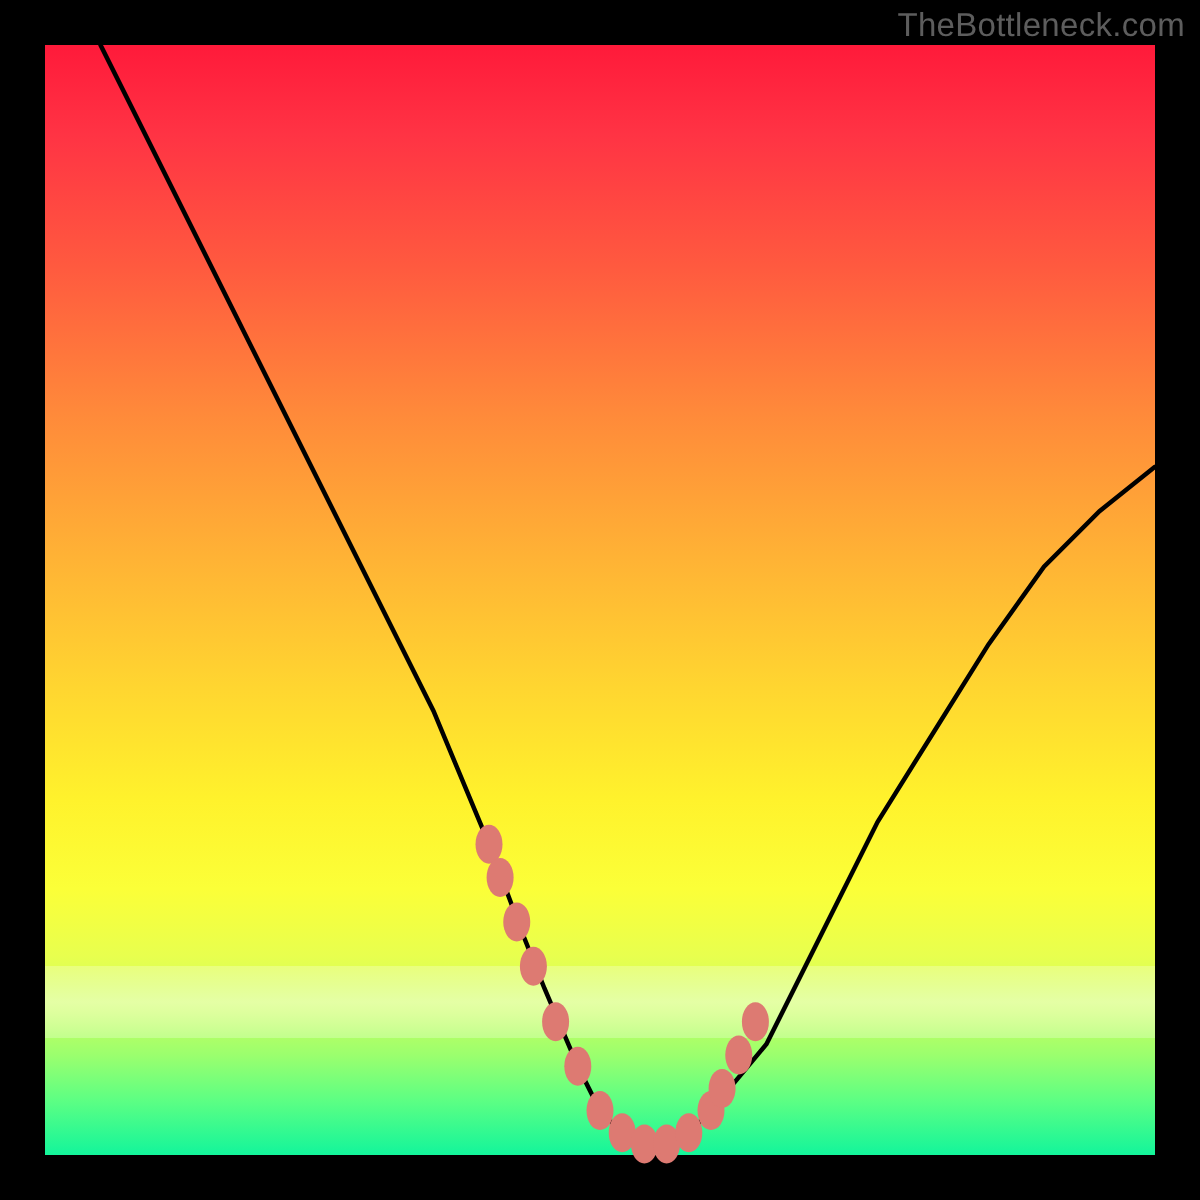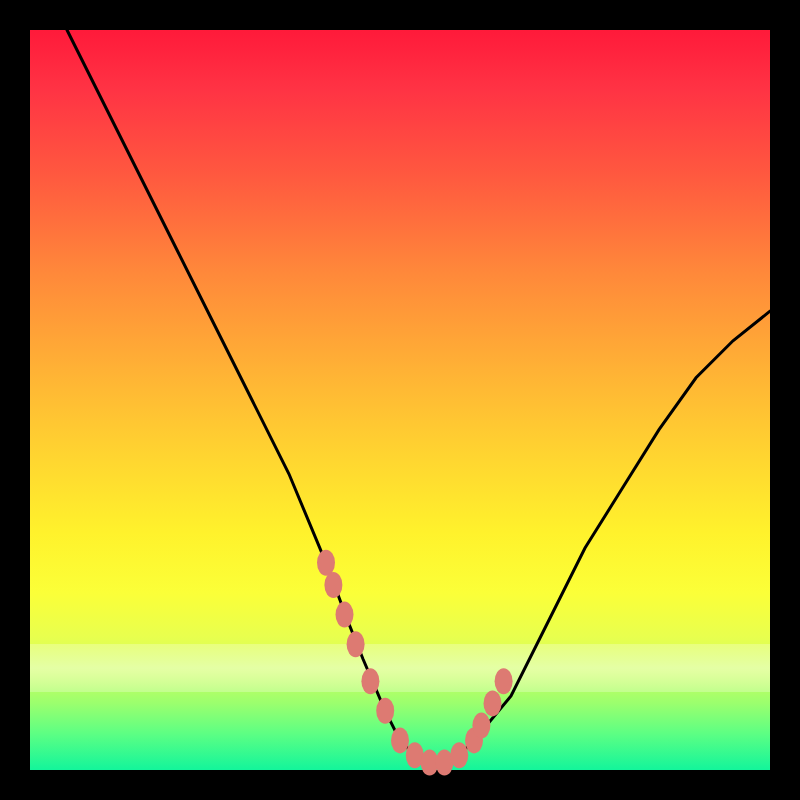--- a/index.html
+++ b/index.html
@@ -69,20 +69,21 @@
     width: 740px;
     height: 740px;
     overflow: visible;
   }
 </style>
 </head>
 <body>
 
 <div class="frame">
 
+  <div class="watermark">TheBottleneck.com</div>
 
   <div class="plot">
     <div class="pale-band"></div>
     <svg class="curve" viewBox="0 0 740 740">
       <path id="curve-path" fill="none" stroke="#000000" stroke-width="3" stroke-linecap="round" d="M37.0 0.0 L74.0 74.0 L111.0 148.0 L148.0 222.0 L185.0 296.0 L222.0 370.0 L259.0 444.0 L296.0 532.8 L318.2 592.0 L333.0 629.0 L355.2 680.8 L370.0 710.4 L384.8 725.2 L399.6 732.6 L414.4 732.6 L429.2 725.2 L444.0 710.4 L481.0 666.0 L518.0 592.0 L555.0 518.0 L592.0 458.8 L629.0 399.6 L666.0 347.8 L703.0 310.8 L740.0 281.2"></path>
       <g id="markers">
           <ellipse cx="296.0" cy="532.8" rx="9" ry="13" fill="#dd7a72"></ellipse>
           <ellipse cx="303.4" cy="555.0" rx="9" ry="13" fill="#dd7a72"></ellipse>
           <ellipse cx="314.5" cy="584.6" rx="9" ry="13" fill="#dd7a72"></ellipse>
           <ellipse cx="325.6" cy="614.2" rx="9" ry="13" fill="#dd7a72"></ellipse>

